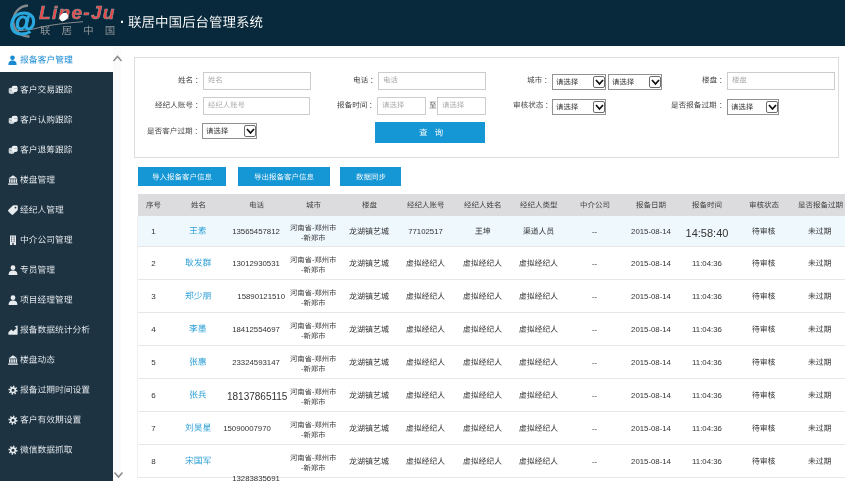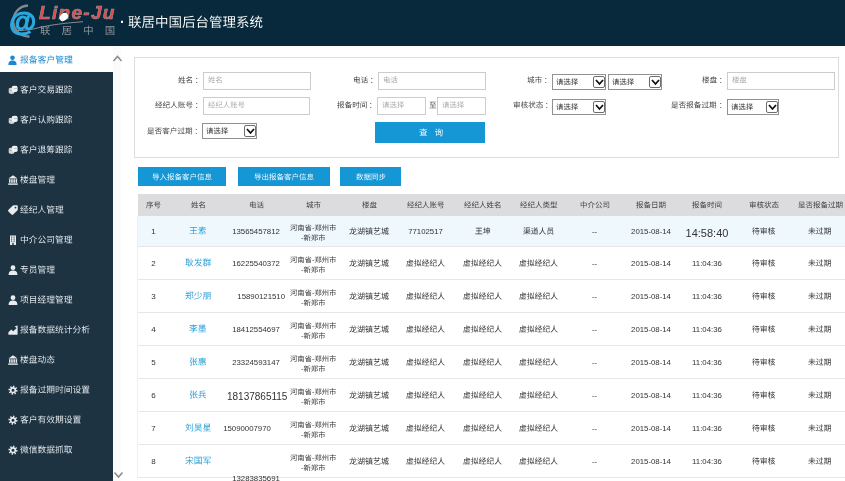--- a/index.html
+++ b/index.html
@@ -695,21 +695,21 @@
   </svg>
 <div class="a" style="left:138px;top:279px;width:711px;height:1px;background:#e7e7e7"></div>
 <div class="a" style="left:138px;top:258.54px;width:31px;text-align:center;font-size:8px;color:#333">2</div>
 <svg style="position:absolute;left:184.8px;top:258.044px;overflow:visible" width="27" height="11">
     <g fill="#2b9fd6" transform="translate(0,7.788) scale(0.0088,-0.0088)">
       <use href="#u803F" x="0"></use>
       <use href="#u53D1" x="1000"></use>
       <use href="#u7FA4" x="2000"></use>
     </g>
   </svg>
-<div class="a" style="left:227px;top:258.664px;width:58px;text-align:center;font-size:7.8px;color:#333">16225540372</div>
+<div class="a" style="left:227px;top:258.664px;width:58px;text-align:center;font-size:7.8px;color:#333">13012930531</div>
 <svg style="position:absolute;left:289.833px;top:255.9px;overflow:visible" width="47" height="10">
     <g fill="#333" transform="translate(0,6.4605) scale(0.0073,-0.0073)">
       <use href="#u6CB3" x="0"></use>
       <use href="#u5357" x="1000"></use>
       <use href="#u7701" x="2000"></use>
       <use href="#u002D" x="3000"></use>
       <use href="#u90D1" x="3347"></use>
       <use href="#u5DDE" x="4347"></use>
       <use href="#u5E02" x="5347"></use>
     </g>

